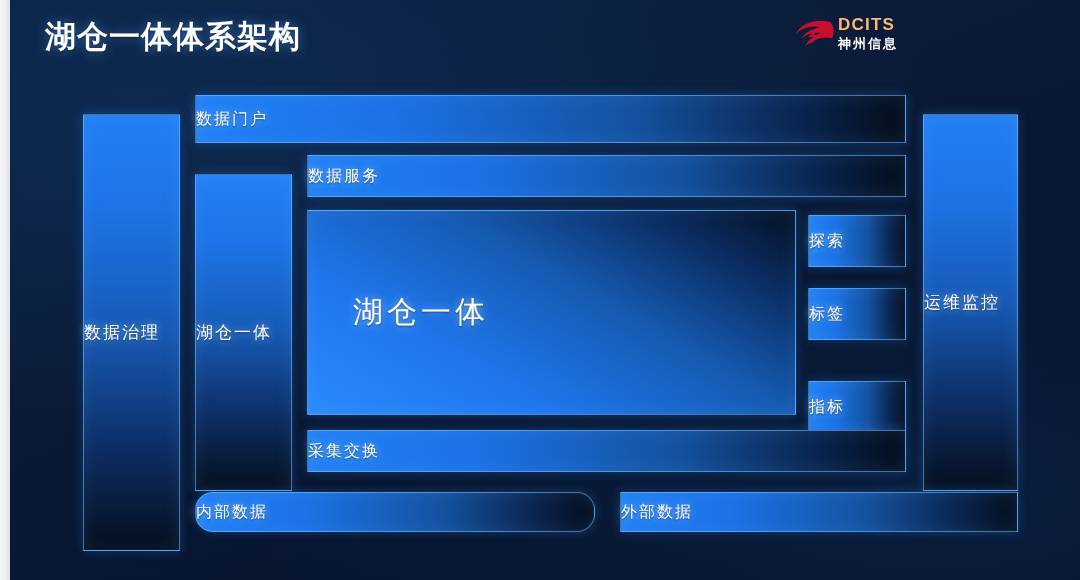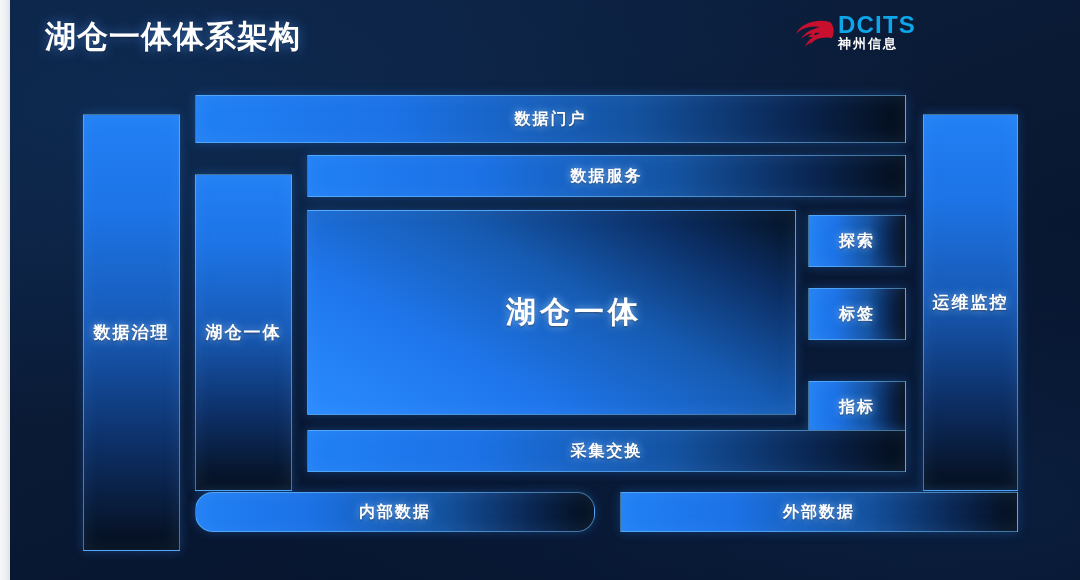--- a/index.html
+++ b/index.html
@@ -31,33 +31,33 @@
   .title {
     position:absolute; left:45px; top:16px;
     font-size:31px; font-weight:bold; color:#ffffff;
     letter-spacing:1px;
     text-shadow:0 0 12px rgba(90,160,255,.55), 0 1px 2px rgba(0,0,0,.5);
   }
   .logo { position:absolute; right:18px; top:12px; width:120px; height:48px; }
   .logo-mark { position:absolute; left:0; top:5px; width:42px; height:36px; }
   .logo-text { position:absolute; left:44px; top:2px; }
   .logo-en {
-    font-size:24px; font-weight:bold; color:#0ea5e9;
+    font-size:17px; font-weight:bold; color:#fdba74;
     letter-spacing:1.2px; line-height:21px;
   }
   .logo-cn {
     font-size:13px; font-weight:bold; color:#ffffff;
     letter-spacing:2px; line-height:17px;
   }
 
   
   .box {
     position:absolute;
-    display:flex; align-items:center; justify-content:center;
-    color:#ffffff; font-weight:bold;
+    display:flex; align-items:center; justify-content:flex-start;
+    color:#ffffff; font-weight:normal;
     border:1px solid rgba(120,200,255,.55);
     box-shadow:0 0 10px rgba(40,120,220,.35), inset 0 0 18px rgba(120,190,255,.12);
     text-align:center;
   }
   .box .lbl {
     text-shadow:0 0 9px rgba(170,215,255,.75), 0 1px 2px rgba(0,10,30,.6);
     position:relative; z-index:2;
   }
   
   .g-horz { background:linear-gradient(90deg,#2180f5 0%,#1c72e6 28%,#14529f 62%,#0a2550 85%,#040d1a 100%); }

